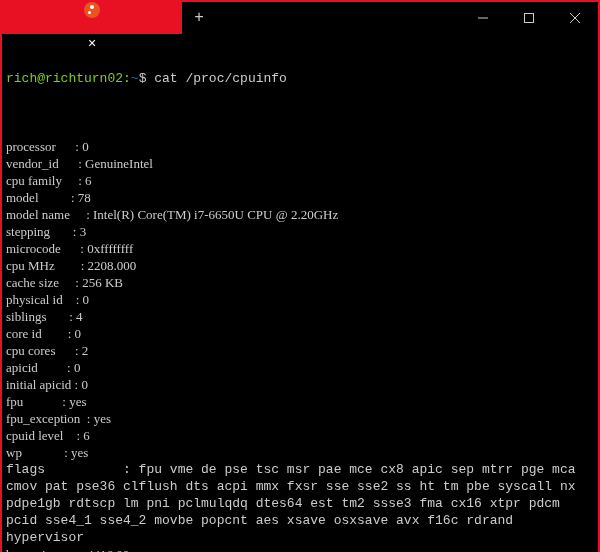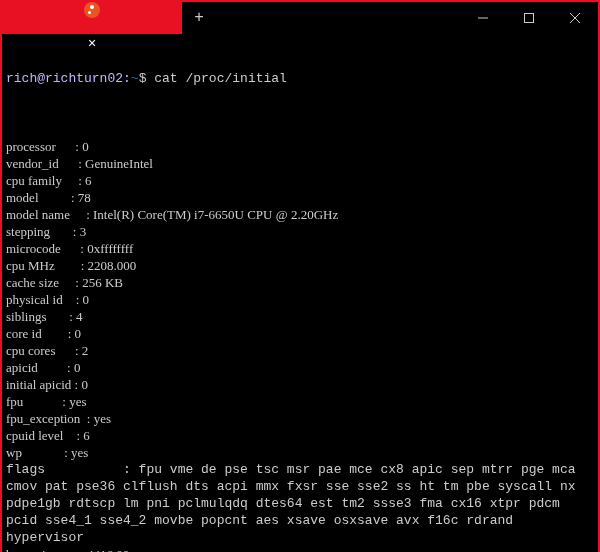--- a/index.html
+++ b/index.html
@@ -107,21 +107,21 @@
     flex: 1;
     background: #000;
     color: #ccc;
     font-size: 13px;
     line-height: 17px;
     padding: 2px 4px;
     overflow: hidden;
     white-space: pre-wrap;
     word-break: break-all;
   }
-  .prompt-user { color: #c4b5fd; margin-top: 32px; }
+  .prompt-user { color: #84cc16; margin-top: 32px; }
   .prompt-path { color: #3465a4; }
   .row { display: flex; font-family: Liberation Serif, serif; }
   .flags-block { white-space: pre-wrap; word-break: break-word; }
 </style>
 </head>
 <body>
 
 <div class="window">
 
   <div class="titlebar">
@@ -148,18 +148,18 @@
       <div class="win-btn">
         <svg width="10" height="10" viewBox="0 0 10 10">
             <line x1="0" y1="0" x2="10" y2="10" stroke="#ccc" stroke-width="1"></line>
             <line x1="10" y1="0" x2="0" y2="10" stroke="#ccc" stroke-width="1"></line>
           </svg>
       </div>
     </div>
   </div>
 
   <div class="terminal">
-    <div><span class="prompt-user">rich@richturn02</span><span class="prompt-user">:</span><span class="prompt-path">~</span><span>$ </span><span>cat /proc/initial</span></div>
+    <div><span class="prompt-user">rich@richturn02</span><span class="prompt-user">:</span><span class="prompt-path">~</span><span>$ </span><span>cat /proc/cpuinfo</span></div>
 
     <div id="out"><div class="row">processor      : 0</div><div class="row">vendor_id      : GenuineIntel</div><div class="row">cpu family     : 6</div><div class="row">model          : 78</div><div class="row">model name     : Intel(R) Core(TM) i7-6650U CPU @ 2.20GHz</div><div class="row">stepping       : 3</div><div class="row">microcode      : 0xffffffff</div><div class="row">cpu MHz        : 2208.000</div><div class="row">cache size     : 256 KB</div><div class="row">physical id    : 0</div><div class="row">siblings       : 4</div><div class="row">core id        : 0</div><div class="row">cpu cores      : 2</div><div class="row">apicid         : 0</div><div class="row">initial apicid : 0</div><div class="row">fpu            : yes</div><div class="row">fpu_exception  : yes</div><div class="row">cpuid level    : 6</div><div class="row">wp             : yes</div><div class="flags-block">flags          : fpu vme de pse tsc msr pae mce cx8 apic sep mtrr pge mca cmov pat pse36 clflush dts acpi mmx fxsr sse sse2 ss ht tm pbe syscall nx pdpe1gb rdtscp lm pni pclmulqdq dtes64 est tm2 ssse3 fma cx16 xtpr pdcm pcid sse4_1 sse4_2 movbe popcnt aes xsave osxsave avx f16c rdrand hypervisor</div><div class="row">bogomips       : 4416.00</div></div>
   </div>
 
 </div>
 
 </body></html>

